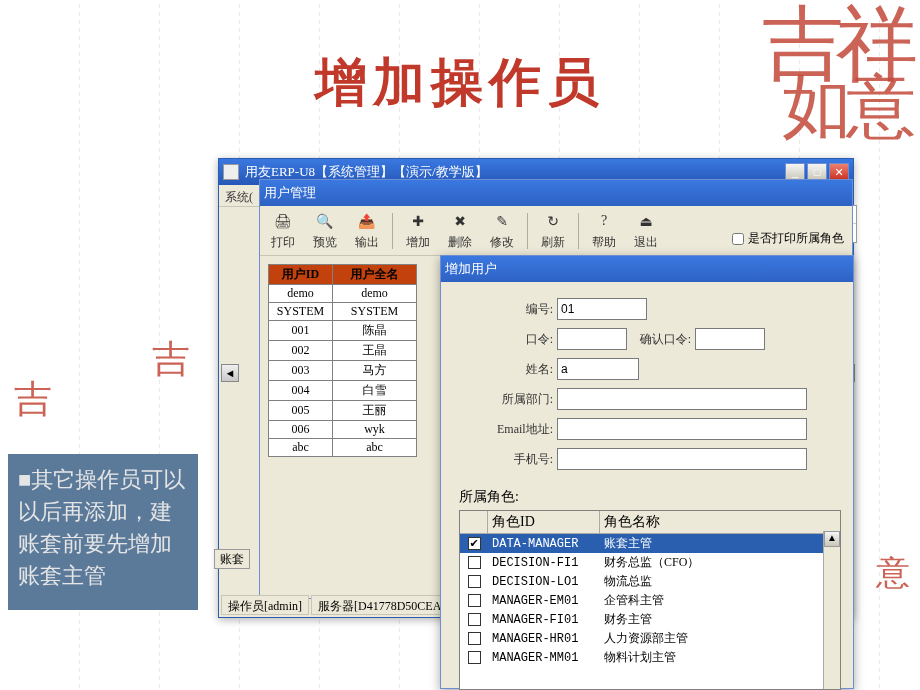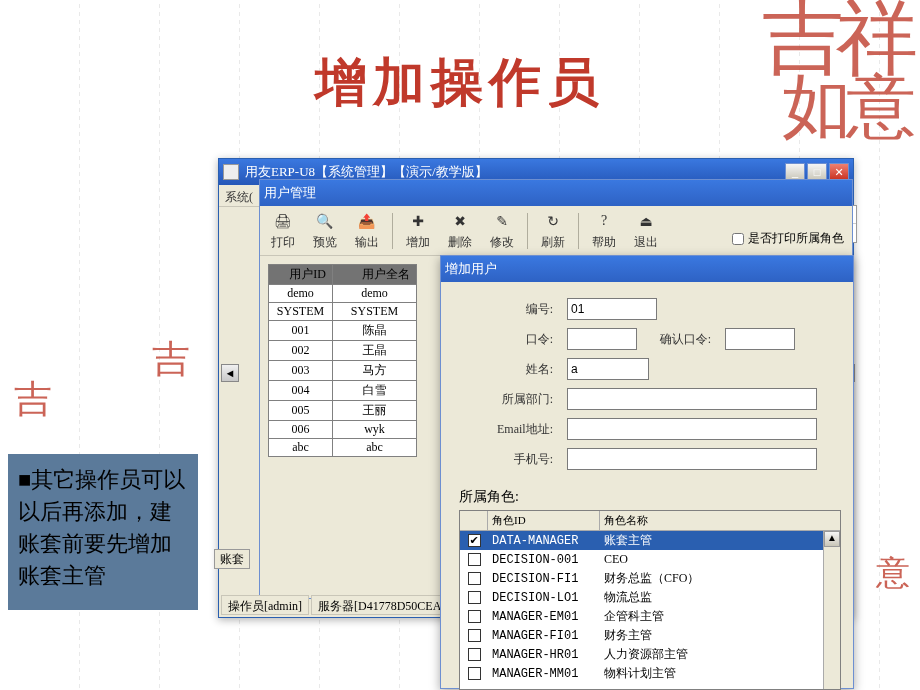--- a/index.html
+++ b/index.html
@@ -23,40 +23,40 @@
   }
   .dots::after {
     content:""; position:absolute; inset:0;
     background: repeating-linear-gradient(
       to bottom,
       #fff 0, #fff 4px, transparent 4px, transparent 8px
     );
   }
   
   .seal { position:absolute; color:#c24a3a; font-family:"KaiTi","STKaiti",serif; opacity:.85; line-height:1; }
-  .seal-tr { top:4px; right:10px; font-size:82px; letter-spacing:-8px;font-family:Liberation Mono, monospace; }
+  .seal-tr { top:4px; right:10px; font-size:82px; letter-spacing:-8px; }
   .seal-tr2 { top:72px; right:10px; font-size:70px; letter-spacing:-6px;}
   .seal-mid { top:340px; left:152px; font-size:38px; }
   .seal-left{ top:380px; left:14px; font-size:38px; }
   .seal-br  { bottom:100px; right:10px; font-size:34px; }
 
   .slide-title {
     position:absolute; top:48px; left:0; right:0;
     text-align:center;
     color:#c0392b;
     font-size:52px;
     letter-spacing:6px;
     font-family:"SimSun", serif;
   }
 
   
   .note {
     position:absolute; left:8px; top:454px;
     width:190px; padding:10px 10px 18px 10px;
-    background:#5b7a9a; color:#000000;
+    background:#5b7a9a; color:#e5e5e5;
     font-size:22px; line-height:1.45;
     font-family:"SimSun", serif;
   }
 
   
   .win-parent {
     position:absolute;
     left:218px; top:158px;
     width:636px; height:460px;
     border:1px solid #2a5fb0;
@@ -116,21 +116,21 @@
     border-collapse:collapse;
     font-size:12px;
     background:#fff;
   }
   .user-table th, .user-table td {
     border:1px solid #808080;
     padding:1px 6px;
     text-align:center;
     height:17px;
   }
-  .user-table th { background:#737373; font-weight:normal;text-align:right;}
+  .user-table th { background:#c2410c; font-weight:bold;}
   .user-table th:nth-child(1), .user-table td:nth-child(1){ width:64px;}
   .user-table th:nth-child(2), .user-table td:nth-child(2){ width:84px;}
 
   
   .statusbar {
     position:absolute; left:2px; bottom:2px; right:2px;
     height:20px; font-size:12px;
     display:flex; gap:2px;
   }
   .statuscell { border:1px solid #c9c6b8; background:#ece9d8; padding:2px 6px;}
@@ -165,39 +165,39 @@
     width:414px; height:434px;
     border:1px solid #6d8fd1;
     background:#ece9d8;
     box-shadow:0 3px 10px rgba(0,0,0,.35);
   }
   .dlg-adduser .titlebar { background:linear-gradient(#3a78e0,#2e62c4);}
   .form {
     padding:16px 18px 4px 50px;
     font-size:12px;
   }
-  .form-row { display:flex; align-items:center; margin-bottom:8px; gap:14px;}
+  .form-row { display:flex; align-items:center; margin-bottom:8px; gap:4px;}
   .form-row label { width:62px; text-align:right; color:#333;}
   .form-row input[type=text], .form-row input[type=password]{
     height:22px; border:1px solid #7a7a7a; background:#fff; font-size:12px; padding:0 3px;
   }
   .w-num { width:90px;}
   .w-name{ width:82px;}
   .w-pass{ width:70px;}
   .w-long{ width:250px;}
   .roles-label { margin:6px 0 4px 18px; font-size:14px;}
   .roles-box {
     margin:0 12px 0 18px;
     border:1px solid #808080;
     background:#fff;
     height:180px;
     position:relative;
   }
   .roles-head {
-    display:flex; background:#ece9d8; font-size:11px;
+    display:flex; background:#ece9d8; font-size:14px;
     border-bottom:1px solid #aaa;
   }
   .roles-head .c1{ width:28px; border-right:1px solid #aaa;}
   .roles-head .c2{ width:112px; border-right:1px solid #aaa; padding:2px 4px;}
   .roles-head .c3{ flex:1; padding:2px 4px;}
   .roles-body { overflow:hidden; }
   .role-row { display:flex; align-items:center; height:19px; font-size:12px;}
   .role-row.sel { background:#2a5fb0; color:#fff;}
   .role-row .c1{ width:28px; display:flex; justify-content:center;}
   .role-row .c1 .chk{
@@ -402,27 +402,20 @@
           <div class="c1">
             <div class="chk">✔</div>
           </div>
           <div class="c2">DATA-MANAGER</div>
           <div class="c3">账套主管</div>
         </div>
         <div class="role-row">
           <div class="c1">
             <div class="chk"></div>
           </div>
-          <div class="c2">DECISION-001</div>
-          <div class="c3">CEO</div>
-        </div>
-        <div class="role-row">
-          <div class="c1">
-            <div class="chk"></div>
-          </div>
           <div class="c2">DECISION-FI1</div>
           <div class="c3">财务总监（CFO）</div>
         </div>
         <div class="role-row">
           <div class="c1">
             <div class="chk"></div>
           </div>
           <div class="c2">DECISION-LO1</div>
           <div class="c3">物流总监</div>
         </div>

